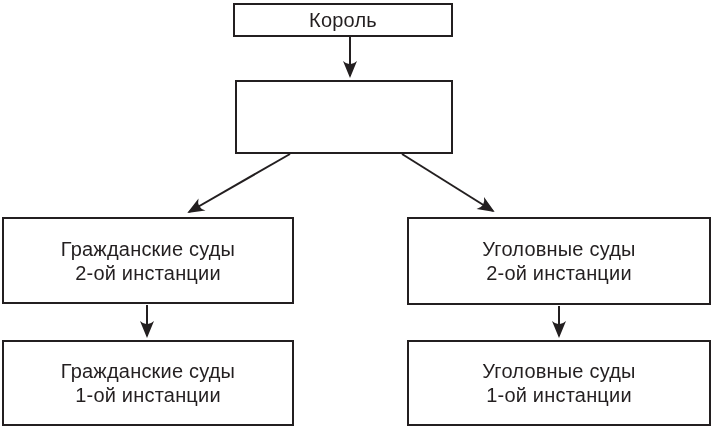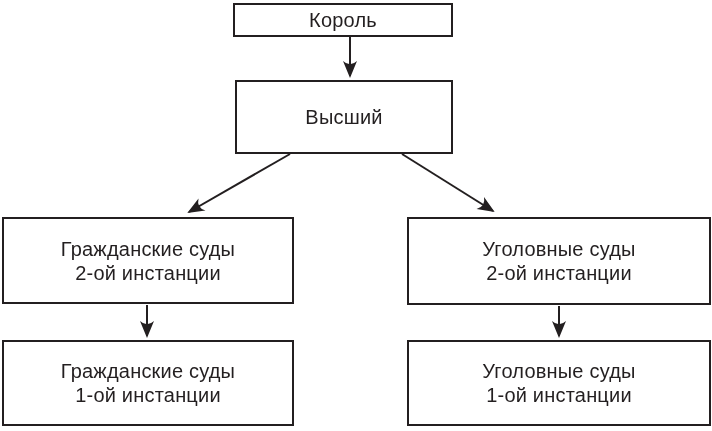--- a/index.html
+++ b/index.html
@@ -69,21 +69,20 @@
     <g>
       <line class="arrow" x1="559" y1="306" x2="559" y2="336" marker-end="url(#dart)"></line>
     </g>
   </svg>
 
   <div class="node node-king">
     <div>Король</div>
   </div>
 
   <div class="node node-high">
-    <div>Высший</div>
   </div>
 
   <div class="node node-civil2">
     <div>Гражданские суды</div>
     <div>2-ой инстанции</div>
   </div>
 
   <div class="node node-criminal2">
     <div>Уголовные суды</div>
     <div>2-ой инстанции</div>

